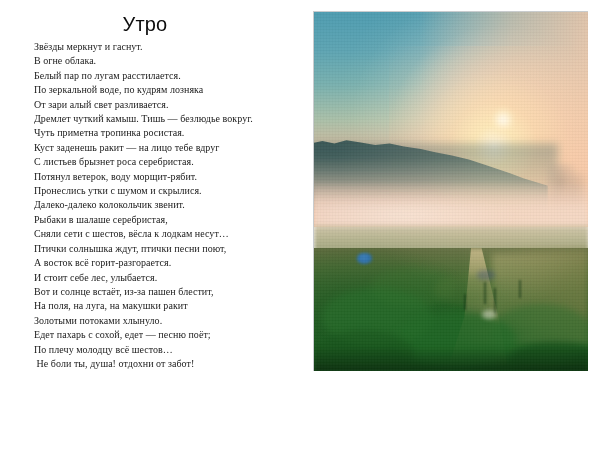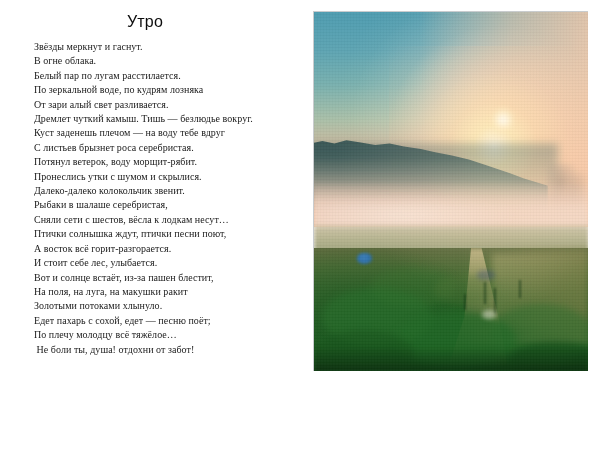--- a/index.html
+++ b/index.html
@@ -31,21 +31,21 @@
     width: 310px;
     height: 450px;
   }
 
   .poem-title {
     position: absolute;
     left: 0px;
     top: 13px;
     width: 290px;
     text-align: center;
-    font-size: 16px;
+    font-size: 20px;
     color: #0d0d0d;
     letter-spacing: 0.2px;
     font-family: "Liberation Sans", sans-serif;
   }
 
   .poem-body {
     position: absolute;
     left: 34px;
     top: 40px;
     width: 276px;
@@ -382,35 +382,36 @@
 
     <div class="poem-title">Утро</div>
 
     <div class="poem-body">
       <div class="poem-line">Звёзды меркнут и гаснут.</div>
       <div class="poem-line">В огне облака.</div>
       <div class="poem-line">Белый пар по лугам расстилается.</div>
       <div class="poem-line">По зеркальной воде, по кудрям лозняка</div>
       <div class="poem-line">От зари алый свет разливается.</div>
       <div class="poem-line">Дремлет чуткий камыш. Тишь — безлюдье вокруг.</div>
-      <div class="poem-line">Куст заденешь плечом — на воду тебе вдруг</div>
+      <div class="poem-line">Чуть приметна тропинка росистая.</div>
+      <div class="poem-line">Куст заденешь ракит — на лицо тебе вдруг</div>
       <div class="poem-line">С листьев брызнет роса серебристая.</div>
       <div class="poem-line">Потянул ветерок, воду морщит-рябит.</div>
       <div class="poem-line">Пронеслись утки с шумом и скрылися.</div>
       <div class="poem-line">Далеко-далеко колокольчик звенит.</div>
       <div class="poem-line">Рыбаки в шалаше серебристая,</div>
       <div class="poem-line">Сняли сети с шестов, вёсла к лодкам несут…</div>
       <div class="poem-line">Птички солнышка ждут, птички песни поют,</div>
       <div class="poem-line">А восток всё горит-разгорается.</div>
       <div class="poem-line">И стоит себе лес, улыбается.</div>
       <div class="poem-line">Вот и солнце встаёт, из-за пашен блестит,</div>
       <div class="poem-line">На поля, на луга, на макушки ракит</div>
       <div class="poem-line">Золотыми потоками хлынуло.</div>
       <div class="poem-line">Едет пахарь с сохой, едет — песню поёт;</div>
-      <div class="poem-line">По плечу молодцу всё тяжёлое…</div>
+      <div class="poem-line">По плечу молодцу всё шестов…</div>
       <div class="poem-line"> Не боли ты, душа! отдохни от забот!</div>
     </div>
   </div>
 
   <div class="photo-frame">
     <div class="photo-canvas">
 
       <div class="sky"></div>
       <div class="sky-warm-right"></div>
       <div class="sun-glow"></div>

